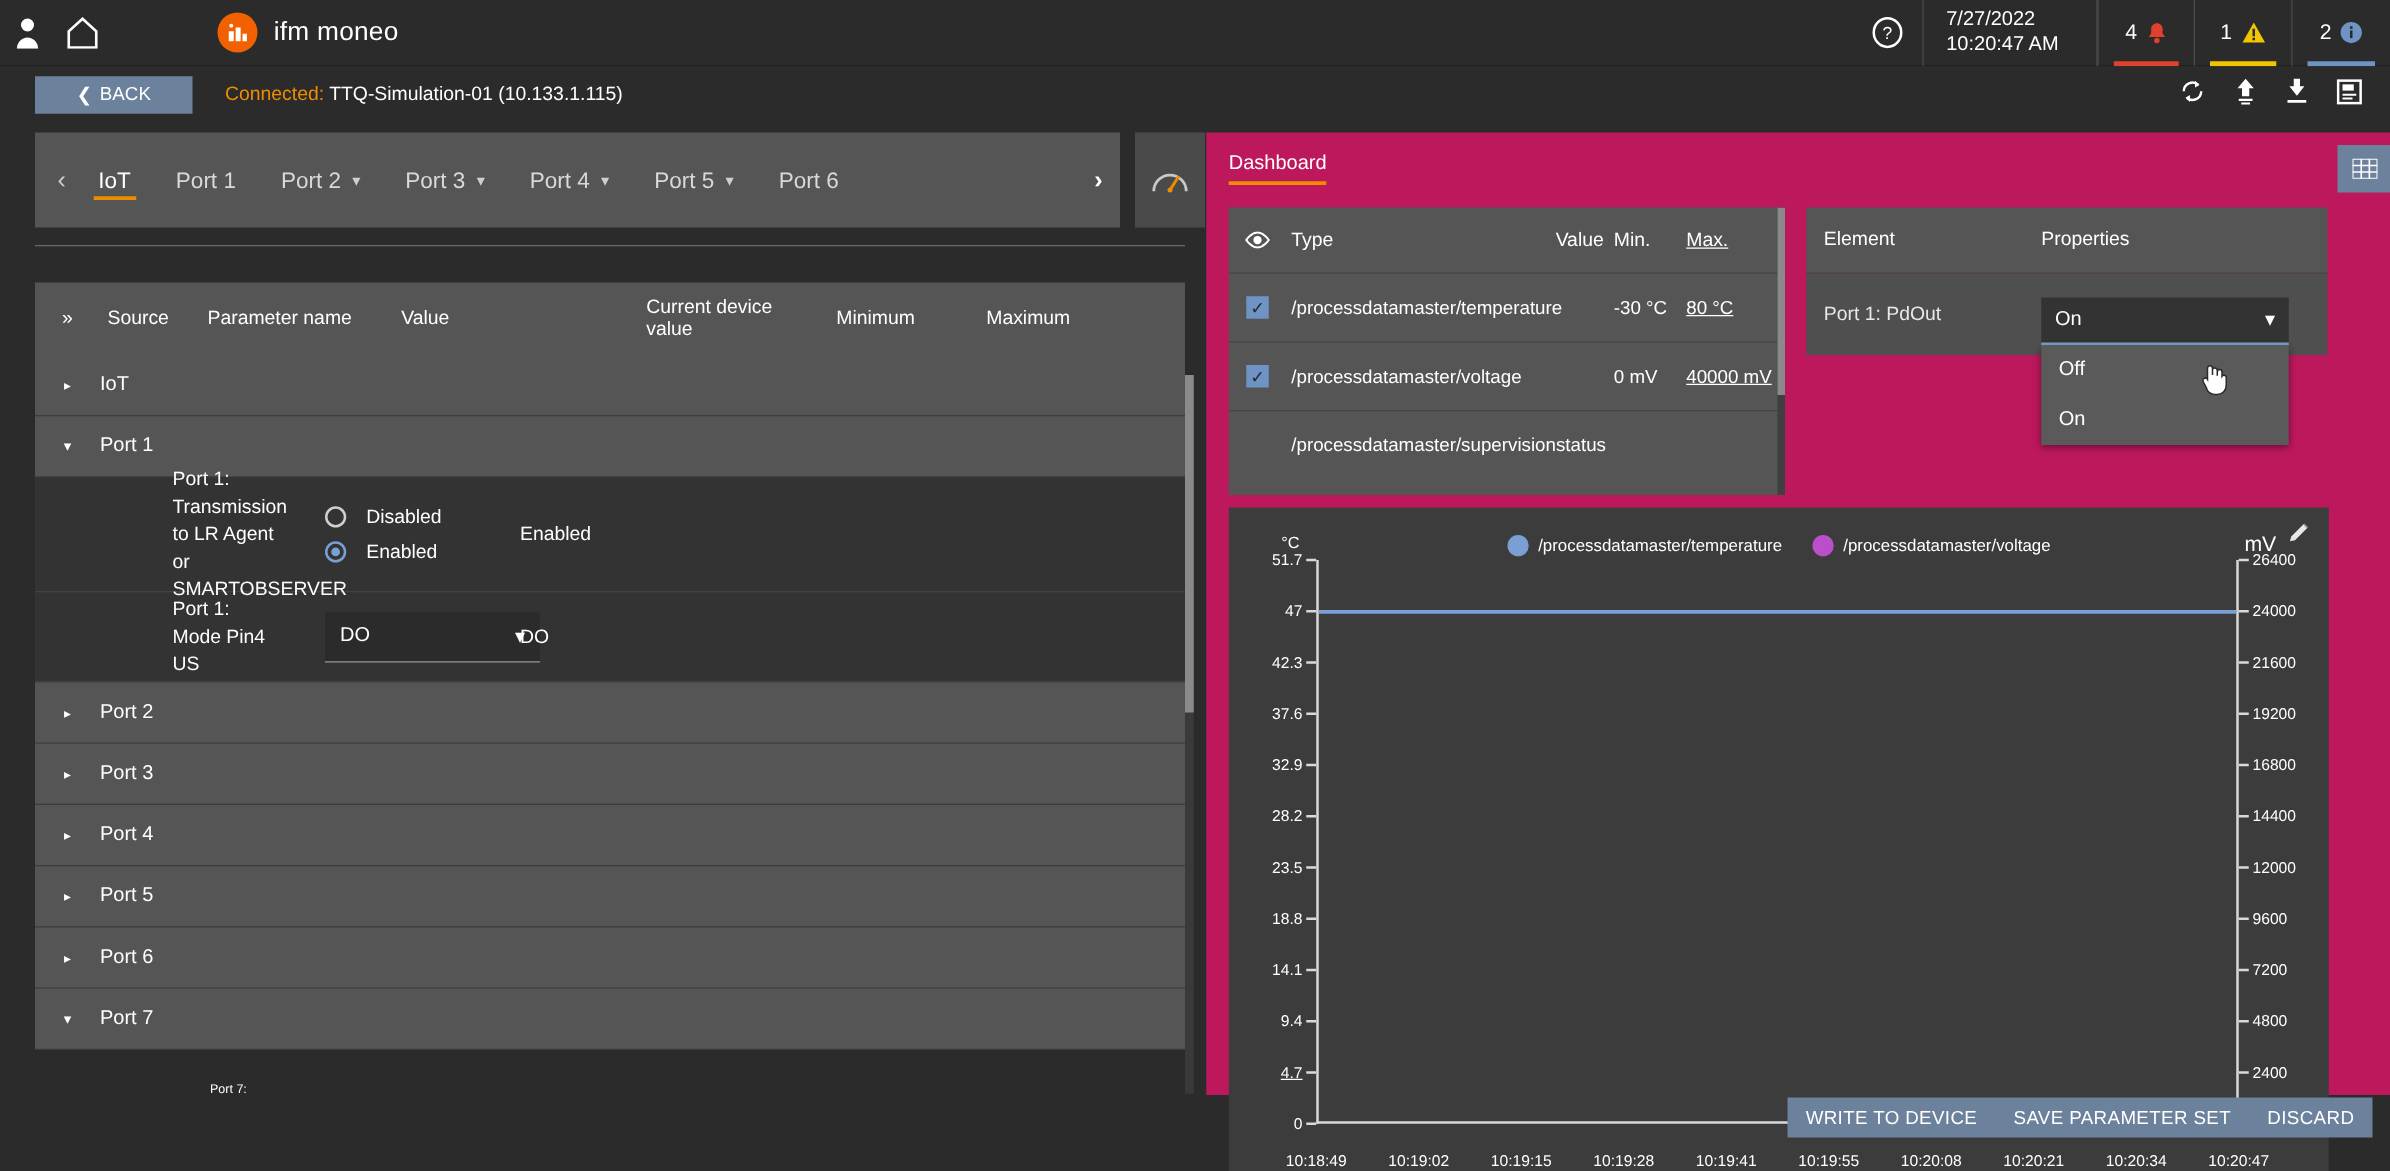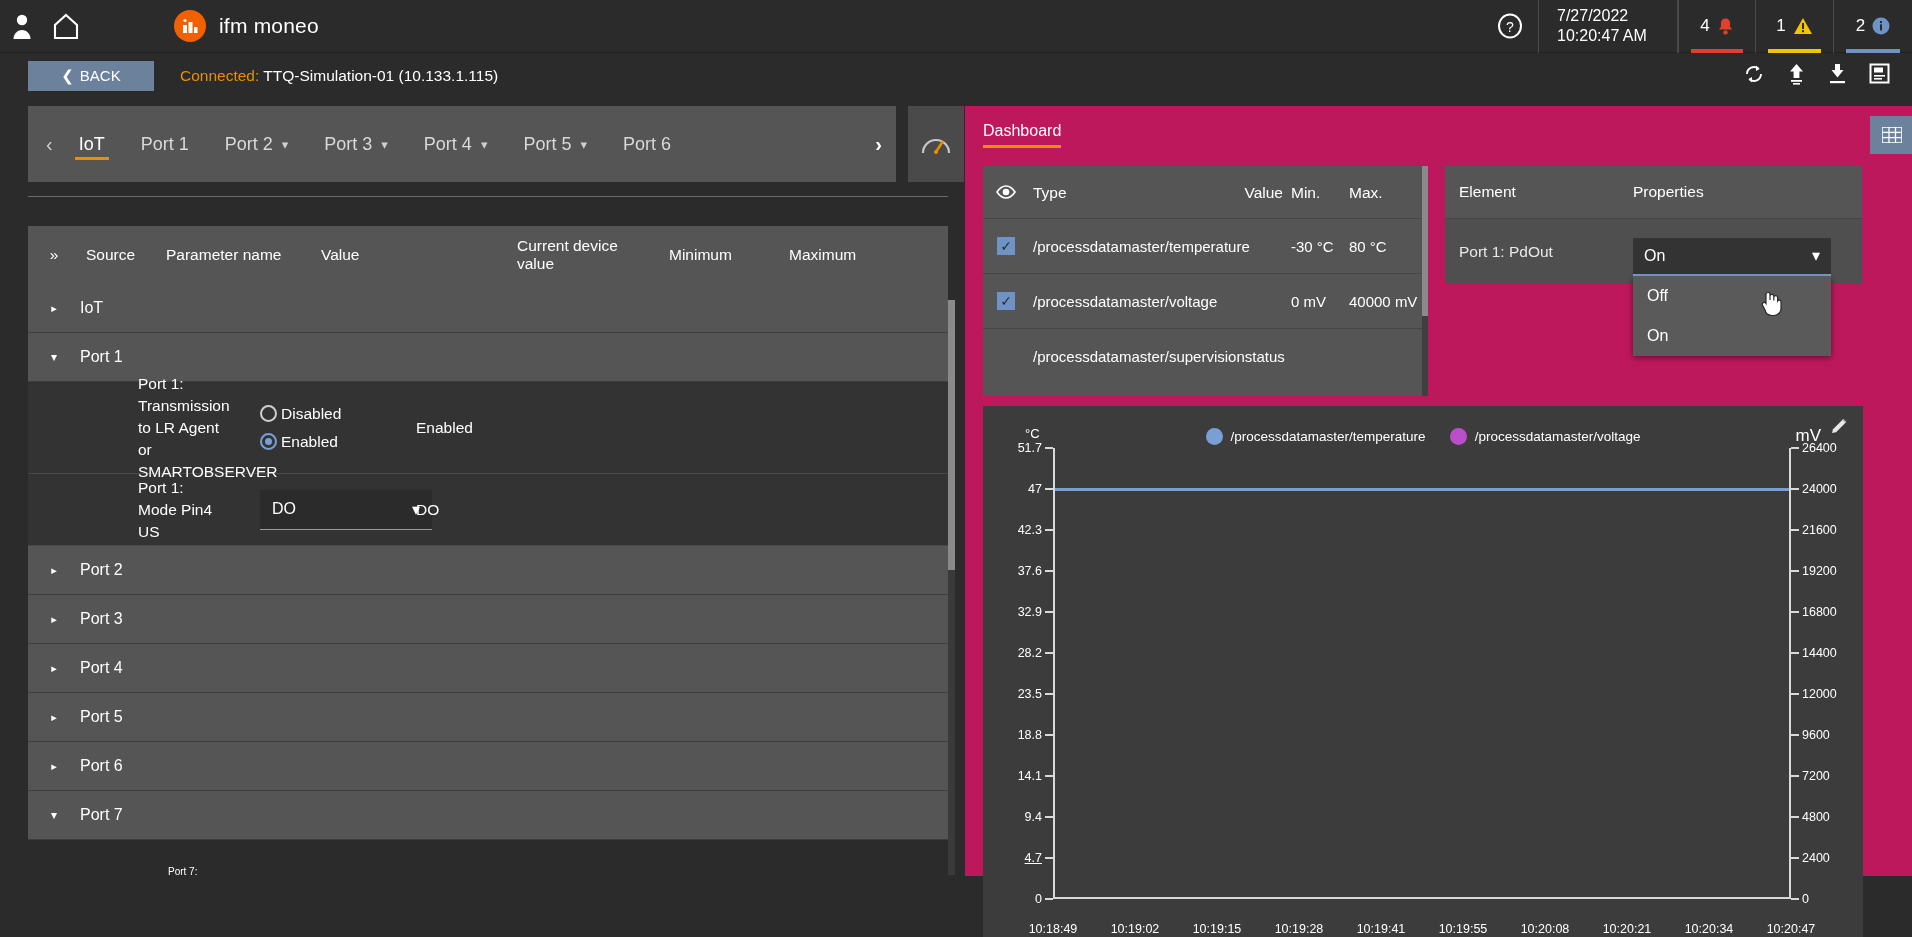--- a/index.html
+++ b/index.html
@@ -109,21 +109,21 @@
   .lt-row .tri.open { font-size:12px; }
   .lt-detail {
     display:flex; align-items:center; background:#333333;
     border-bottom:1px solid #4a4a4a; font-size:15.5px; color:#ffffff;
   }
   .lt-detail .pad { width:110px; }
   .pname { width:82px; line-height:22px; }
   .pvalue { width:196px; }
   .pcdv { width:160px; }
   .radio-grp { display:flex; flex-direction:column; gap:10px; }
-  .radio-row { display:flex; align-items:center; gap:4px; }
+  .radio-row { display:flex; align-items:center; gap:16px; }
   .radio { width:17px;height:17px;border-radius:50%;border:2px solid #cfcfcf; position:relative; }
   .radio.sel { border-color:#7a9fd4; }
   .radio.sel::after {
     content:''; position:absolute; left:3px; top:3px; width:7px;height:7px;
     border-radius:50%; background:#7a9fd4;
   }
   .select {
     width:172px; height:40px; background:#2b2b2b; border-bottom:1px solid #9a9a9a;
     display:flex; align-items:center; justify-content:space-between;
     padding:0 12px; font-size:16px; color:#ffffff; cursor:pointer;
@@ -156,21 +156,21 @@
   .dtable {
     position:absolute; left:18px; top:60px; width:445px; height:230px;
     background:#555555; overflow:hidden;
   }
   .dt-head { display:flex; height:52px; align-items:center; font-size:15.5px; color:#ffffff; background:#555555; }
   .dt-r { display:flex; min-height:55px; align-items:center; font-size:15px; color:#ffffff; border-top:1px solid #464646; }
   .dc-eye { width:46px; display:flex; justify-content:center; align-items:center; }
   .dc-type { width:200px; line-height:21px; padding-left:4px; }
   .dc-val { width:62px; text-align:right; padding-right:8px; line-height:21px; }
   .dc-min { width:58px; text-align:left; line-height:21px; }
-  .dc-max { width:70px; text-align:left; line-height:21px; }
+  .dc-max { width:70px; text-align:left; line-height:21px;text-decoration:underline; }
   .chk {
     width:18px;height:18px;background:#6f93c4; display:flex;align-items:center;
     justify-content:center; color:#2b2b2b; font-size:14px; cursor:pointer;
   }
   .dt-scroll { position:absolute; right:0; top:0; width:6px; height:230px; background:#3f3f3f; }
   .dt-thumb { position:absolute; right:0; top:0; width:6px; height:150px; background:#8a8a8a; }
 
   .etable { position:absolute; left:480px; top:60px; width:417px; }
   .et-head { display:flex; height:52px; align-items:center; font-size:15.5px; color:#ffffff; background:#555555; }
   .et-row { display:flex; height:66px; align-items:center; background:#4f4f4f; border-top:1px solid #464646; font-size:15.5px; }
@@ -643,14 +643,19 @@
         </div>
     </div>
   </div>
 
   <div class="cursor-ic">
     <svg width="24" height="30" viewBox="0 0 24 30">
       <path d="M6 14 L6 6.5 A2 2 0 0 1 10 6.5 L10 12 L10 8.2 A1.9 1.9 0 0 1 13.8 8.2 L13.8 12.5 L13.8 9.5 A1.9 1.9 0 0 1 17.6 9.5 L17.6 13 A1.9 1.9 0 0 1 21 13.6 L21 20 A7 7 0 0 1 14 27.5 L11.5 27.5 A7 7 0 0 1 5 22 L2.6 17.4 A1.9 1.9 0 0 1 6 15.4 Z" fill="#ffffff" stroke="#2b2b2b" stroke-width="1.2"></path>
     </svg>
   </div>
 
+  <div class="bottombar">
+    <span class="bb-btn">WRITE TO DEVICE</span>
+    <span class="bb-btn">SAVE PARAMETER SET</span>
+    <span class="bb-btn">DISCARD</span>
+  </div>
 
 </div>
 
 </body></html>

